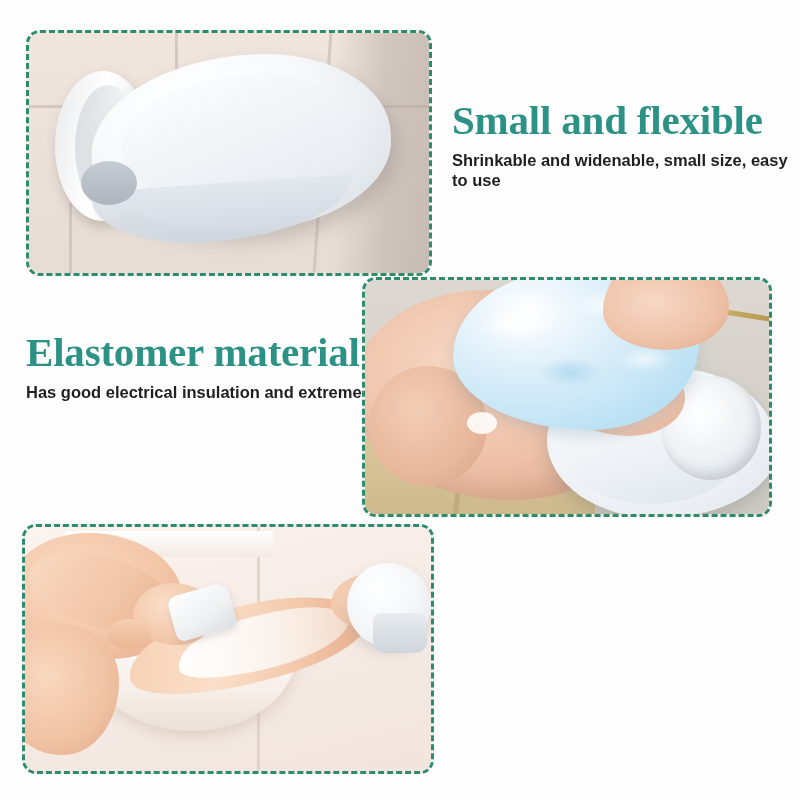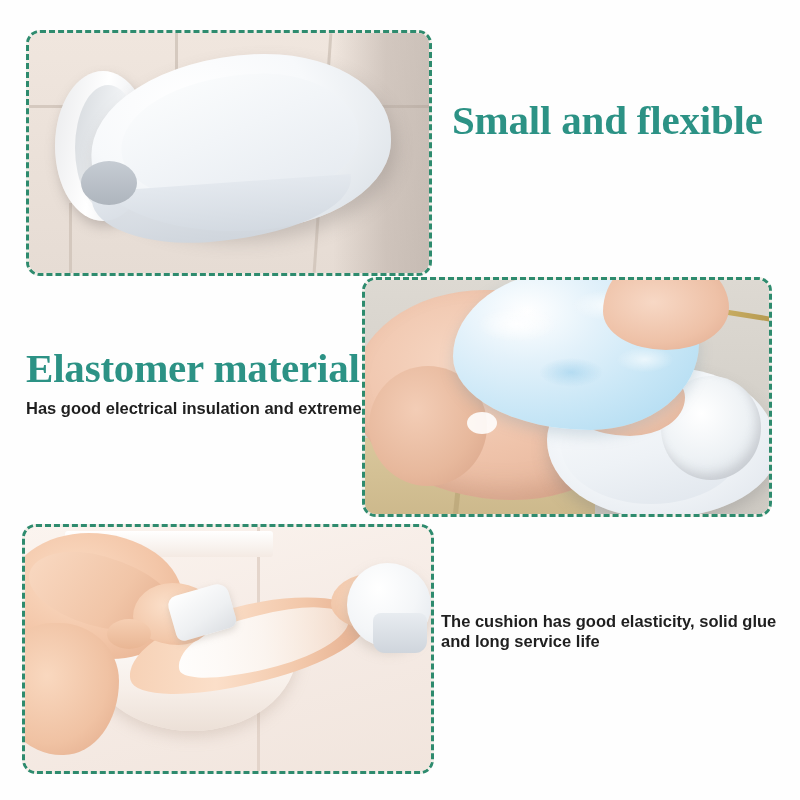--- a/index.html
+++ b/index.html
@@ -351,21 +351,21 @@
   }
   .subline {
     color: #1f1f1f;
     font-family: "Liberation Sans", sans-serif;
     font-weight: 700;
     font-size: 16.5px;
     line-height: 1.22;
     margin-top: 9px;
   }
   #text-1 { left: 452px; top: 100px; }
-  #text-2 { left: 26px; top: 348px; }
+  #text-2 { left: 26px; top: 332px; }
   #text-3 { left: 441px; top: 602px; }
 </style>
 </head>
 <body>
 
 <div class="page">
 
   <div class="photo-frame" id="panel-1">
     <div class="photo-inner">
       <div class="tilewall"></div>
@@ -378,20 +378,21 @@
       <div class="rest-base-inner"></div>
       <div class="rest-pad"></div>
       <div class="rest-pad-face"></div>
       <div class="rest-lip"></div>
       <div class="rest-notch"></div>
     </div>
   </div>
 
   <div class="text-block" id="text-1">
     <div class="headline">Small and flexible</div>
+    <div class="subline">Shrinkable and widenable, small size, easy to use</div>
   </div>
 
   <div class="text-block" id="text-2">
     <div class="headline">Elastomer material</div>
     <div class="subline">Has good electrical insulation and extremely low water absorption</div>
   </div>
 
   <div class="photo-frame" id="panel-2">
     <div class="photo-inner">
       <div class="tile-gray"></div>
@@ -429,16 +430,15 @@
       <div class="hand-hold"></div>
       <div class="fingers"></div>
       <div class="razor"></div>
       <div class="foot3"></div>
       <div class="rest3"></div>
       <div class="rest3-cup"></div>
     </div>
   </div>
 
   <div class="text-block" id="text-3">
-    <div class="subline">The cushion has good elasticity, solid glue and long service life</div>
   </div>
 
 </div>
 
 </body></html>

